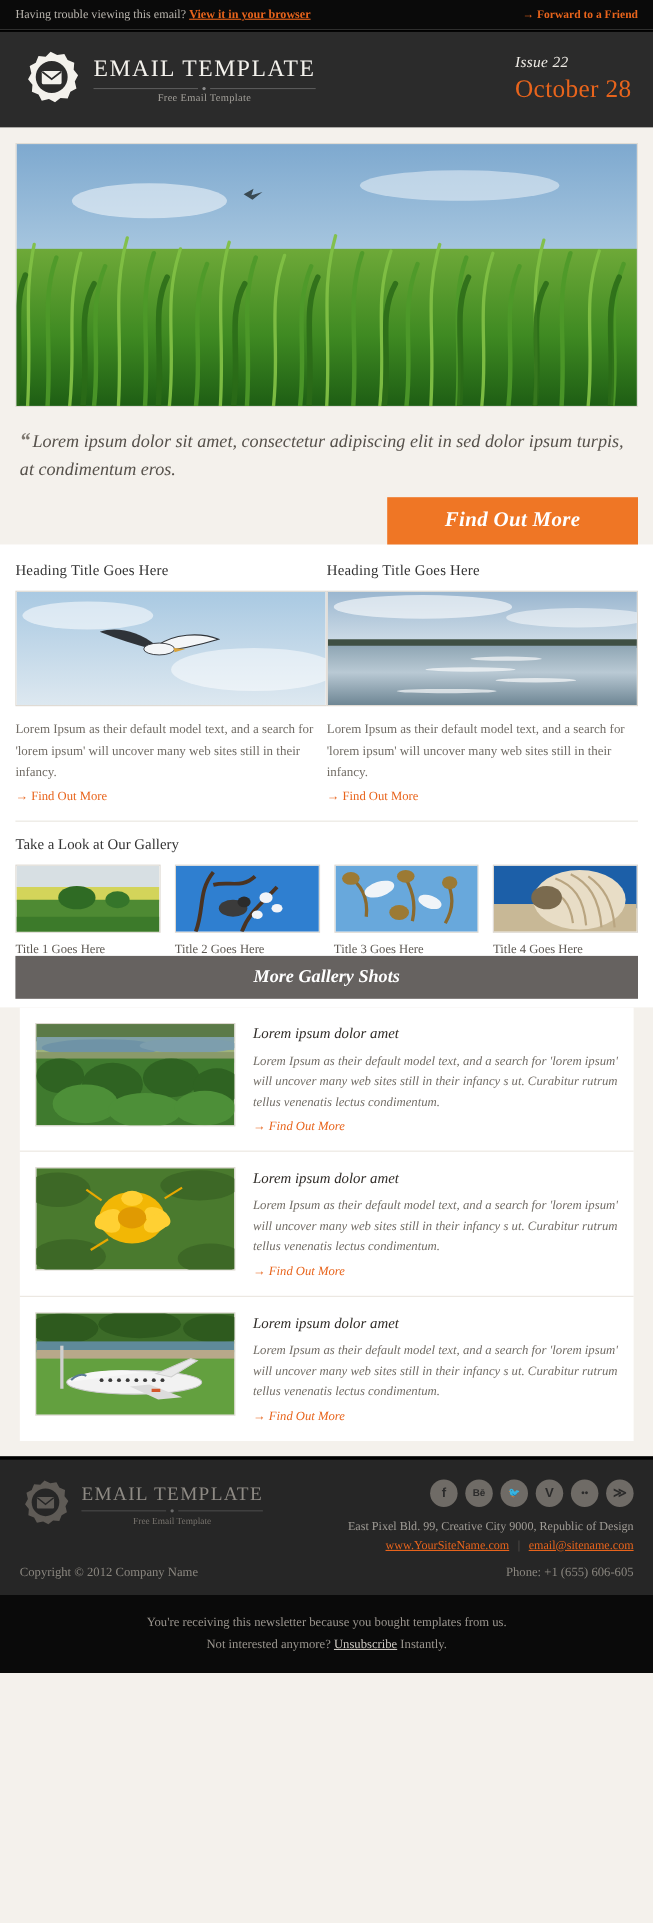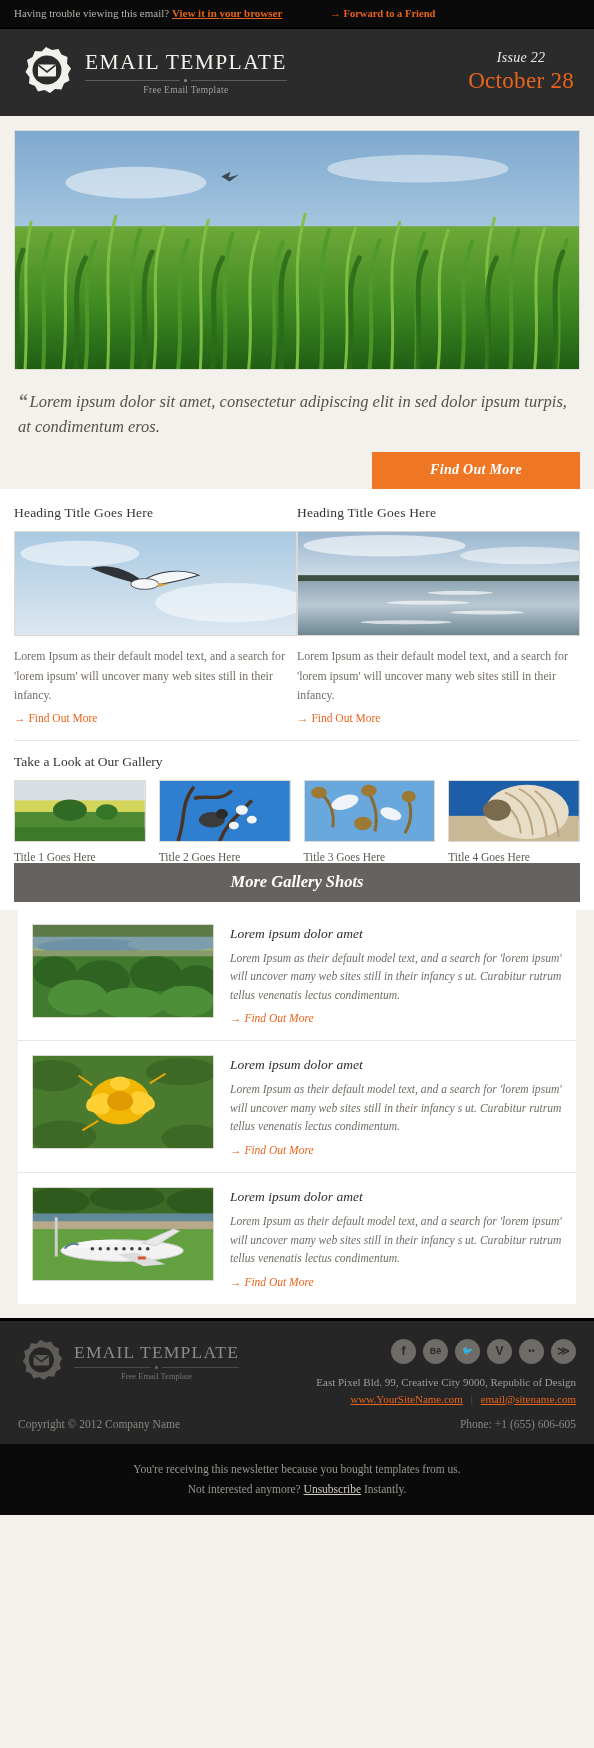--- a/index.html
+++ b/index.html
@@ -10,20 +10,21 @@
     font-family: "Liberation Serif", "DejaVu Serif", serif;
     -webkit-font-smoothing: antialiased;
   }
 
   
   .preheader {
     background: #0a0a0a;
     padding: 7px 14px 8px 14px;
     display: flex;
     align-items: center;
+    justify-content: space-between;
     font-size: 11px;
     gap: 48px;
   }
   .preheader-left { color: #b9b5ae; }
   .preheader-left a {
     color: #e8641c;
     text-decoration: underline;
     font-weight: bold;
   }
   .preheader-right {
@@ -67,21 +68,21 @@
     width: 3px; height: 3px;
     background: #8c8c8c;
     border-radius: 50%;
   }
   .brand-sub {
     color: #a3a09a;
     font-size: 9.5px;
     text-align: center;
     letter-spacing: .3px;
   }
-  .issue-wrap { text-align: center; }
+  .issue-wrap { text-align: left; }
   .issue-no {
     color: #efece6;
     font-style: italic;
     font-size: 14px;
     letter-spacing: .3px;
   }
   .issue-date {
     color: #e8641c;
     font-size: 23px;
     margin-top: 2px;
@@ -111,23 +112,23 @@
     color: #7d7870;
     margin-right: 2px;
   }
 
   .cta-row { display: flex; justify-content: flex-end; padding: 8px 0 0 0; }
   .btn-orange {
     background: #ef7625;
     color: #fff;
     font-style: italic;
     font-weight: bold;
-    font-size: 14px;
+    font-size: 19px;
     text-align: center;
-    width: 208px;
+    width: 228px;
     padding: 10px 0 11px 0;
     letter-spacing: .3px;
     border: none;
     cursor: pointer;
     font-family: inherit;
   }
 
   
   .card {
     background: #fff;

